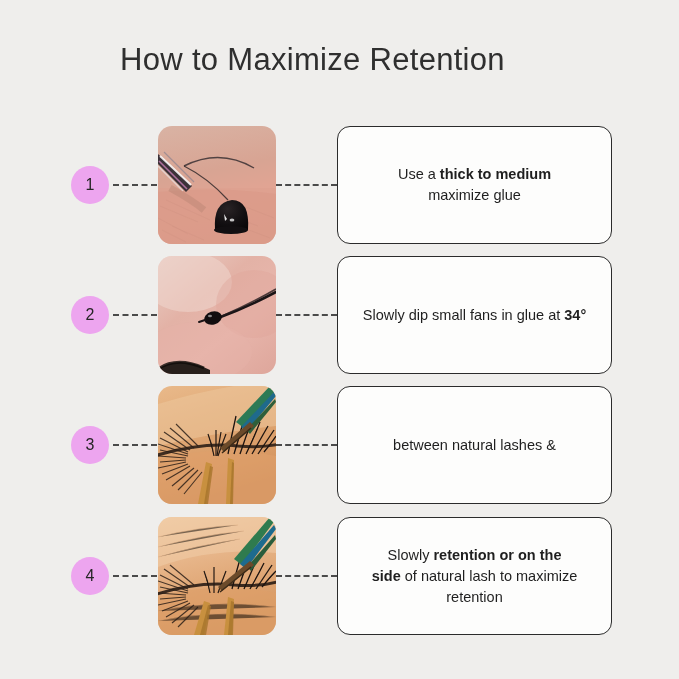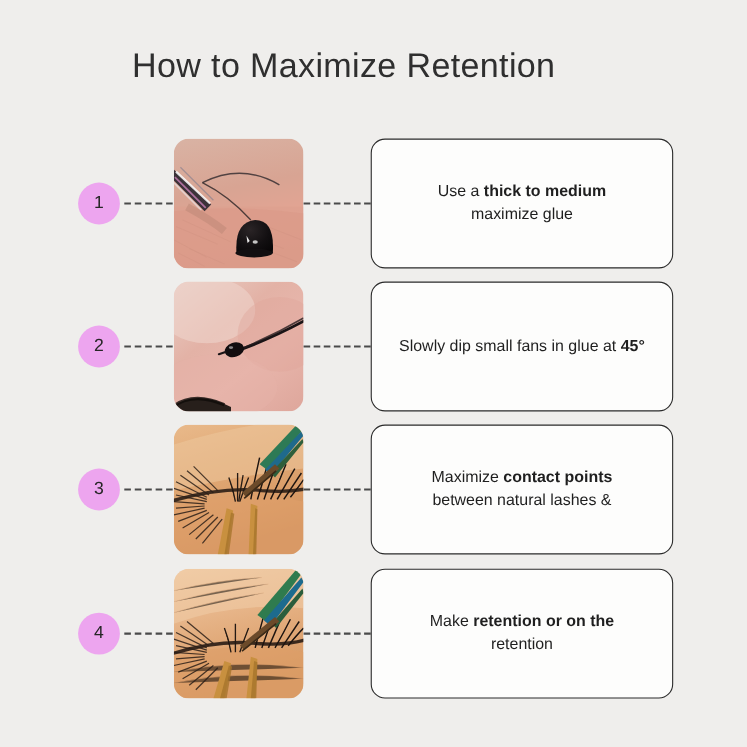--- a/index.html
+++ b/index.html
@@ -239,21 +239,21 @@
         <ellipse cx="55" cy="62" rx="9" ry="6.5" fill="#120d0f" transform="rotate(-18 55 62)"></ellipse>
         <ellipse cx="52" cy="60" rx="2" ry="1.3" fill="#ffffff" opacity="0.5"></ellipse>
         <path d="M47 64 L41 66" stroke="#1a1416" stroke-width="2" stroke-linecap="round"></path>
       </svg>
     </div>
 
     <div class="dash dash-right"></div>
 
     <div class="card">
       <div class="card-line">
-        <span>Slowly dip small fans in glue at </span><b>45°</b>
+        <span>Slowly dip small fans in glue at </span><b>34°</b>
       </div>
     </div>
   </div>
 
   <div class="row row-3">
     <div class="badge">
       <span>3</span>
     </div>
     <div class="dash dash-left"></div>
 
@@ -320,23 +320,20 @@
           <path d="M46 118 L52 80 L55 81 L50 118 Z" fill="#a6742c" opacity="0.8"></path>
           <path d="M68 118 L70 72 L76 74 L74 118 Z" fill="#c8903f"></path>
           <path d="M72 118 L74 76 L76 77 L75 118 Z" fill="#a6742c" opacity="0.8"></path>
         </g>
       </svg>
     </div>
 
     <div class="dash dash-right"></div>
 
     <div class="card">
-      <div class="card-line">
-        <span>Maximize </span><b>contact points</b>
-      </div>
       <div class="card-line">between natural lashes &amp;</div>
     </div>
   </div>
 
   <div class="row row-4">
     <div class="badge">
       <span>4</span>
     </div>
     <div class="dash dash-left"></div>
 
@@ -408,19 +405,22 @@
           <path d="M66 118 L70 80 L76 82 L74 118 Z" fill="#c8903f"></path>
           <path d="M70 118 L73 84 L76 85 L75 118 Z" fill="#a6742c" opacity="0.8"></path>
         </g>
       </svg>
     </div>
 
     <div class="dash dash-right"></div>
 
     <div class="card">
       <div class="card-line">
-        <span>Make </span><b>retention or on the</b>
+        <span>Slowly </span><b>retention or on the</b>
+      </div>
+      <div class="card-line">
+        <b>side</b><span> of natural lash to maximize</span>
       </div>
       <div class="card-line">retention</div>
     </div>
   </div>
 
 </div>
 
 </body></html>

